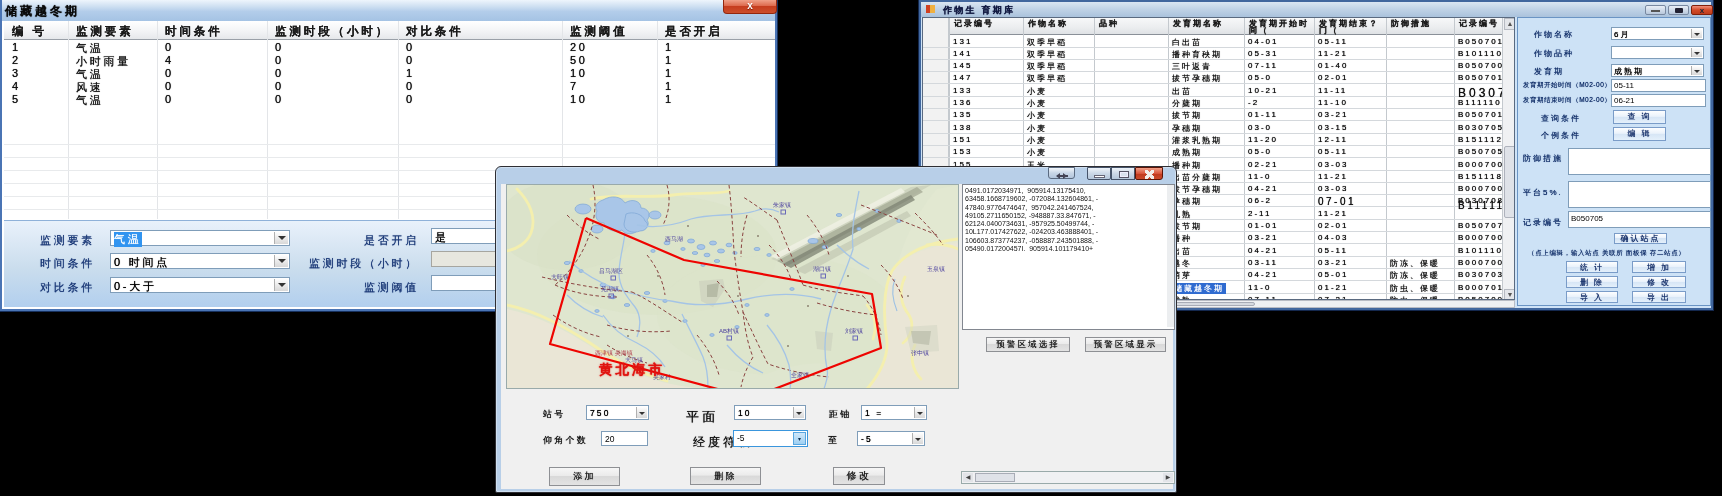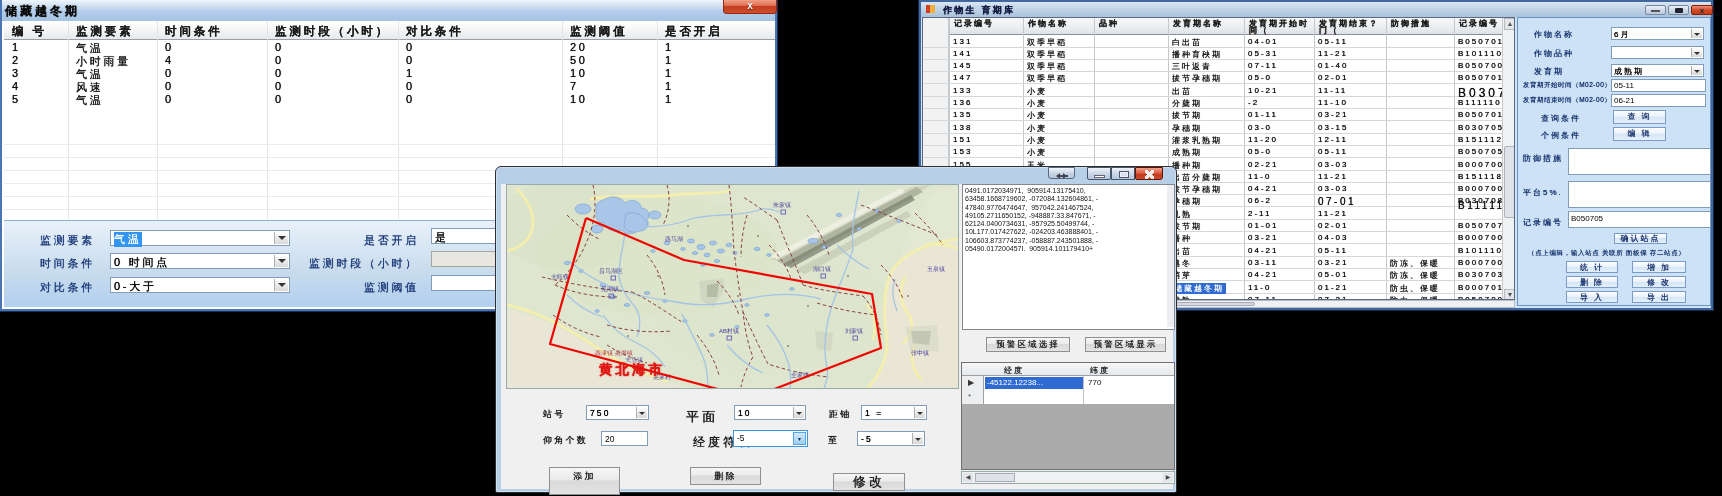--- a/index.html
+++ b/index.html
@@ -495,33 +495,20 @@
           <text x="146" y="194" font-size="6" fill="#4a3f9e" font-family="Liberation Sans">吴家村</text>
           <polyline points="79,33 177,75 365,109 374,163 244,213 43,159 79,33" fill="none" stroke="#ee0400" stroke-width="2.2" stroke-linejoin="round"></polyline>
           <text x="88" y="170" font-size="6" fill="#b03848" font-family="Liberation Sans">西津镇 吴海镇</text>
           <text x="118" y="177" font-size="6" fill="#5a4aa0" font-family="Liberation Sans">大马镇</text>
           <text x="92" y="189" font-size="13.5" font-weight="bold" fill="#e01410" font-family="Liberation Sans" letter-spacing="3" style="text-shadow:0 0 1px #e01410,0 0 2px #e0141088">黄北海市</text>
         </svg>
 </div>
 <div class="abs" style="left:461px;top:0;width:213px;height:146px;background:#fff;border:1px solid #828790;font-size:7px;line-height:8.3px;color:#111;padding:2px 2px;overflow:hidden;letter-spacing:0">0491.0172034971,&nbsp; 905914.13175410,<br>63458.1668719602, -072084.132604861, -<br>47840.9776474647,&nbsp; 957042.241467524,<br>49105.2711650152, -948887.33.847671, -<br>62124.0400734631, -957925.50499744, -<br>10L177.017427622, -024203.463888401, -<br>106603.873774237, -058887.243501888, -<br>05490.017200457I.&nbsp; 905914.101179410+<div class="abs" style="right:0;top:0;width:7px;height:142px;background:#eceef0"></div></div>
 <div class="btn cjk" style="left:485px;top:153px;width:84px;height:15px;font-size:8.5px;line-height:13px">预警区域选择</div>
 <div class="btn cjk" style="left:584px;top:153px;width:81px;height:15px;font-size:8.5px;line-height:13px">预警区域显示</div>
-<div class="abs" style="left:460px;top:178px;width:214px;height:108px;background:#ababab;border:1px solid #707070;overflow:hidden">
-<div class="abs" style="left:0;top:0;width:212px;height:13px;background:linear-gradient(#f6f7f8,#e6e8ea);border-bottom:1px solid #9aa0a8"></div>
-<div class="abs cjk" style="left:42px;top:2px;font-size:8px;color:#222">经度</div>
-<div class="abs cjk" style="left:128px;top:2px;font-size:8px;color:#222">纬度</div>
-<div class="abs" style="left:0;top:13px;width:22px;height:28px;background:#eceef0;border-right:1px solid #9aa0a8"></div>
-<div class="abs" style="left:6px;top:15px;font-size:8px;color:#333">▶</div>
-<div class="abs" style="left:6px;top:29px;font-size:8px;color:#555">*</div>
-<div class="abs" style="left:22px;top:13px;width:190px;height:14px;background:#fff"></div>
-<div class="abs" style="left:22px;top:27px;width:190px;height:14px;background:#fff"></div>
-<div class="abs" style="left:23px;top:14px;width:98px;height:12px;background:#2f6bd0;color:#fff;font-size:8px;padding:1px 2px">-45122.12238...</div>
-<div class="abs" style="left:126px;top:15px;font-size:8px;color:#111">770</div>
-<div class="abs" style="left:121px;top:13px;width:1px;height:28px;background:#c0c4ca"></div>
-</div>
 <div class="abs" style="left:460px;top:287px;width:214px;height:13px;background:#f0f1f3;border:1px solid #9aa">
         <div class="abs" style="left:1px;top:1px;width:10px;height:9px;background:#e2e4e8;font-size:6px;text-align:center;line-height:9px;color:#444">◀</div>
         <div class="abs" style="left:13px;top:1px;width:40px;height:9px;background:#dfe2e8;border:1px solid #a8acb6"></div>
         <div class="abs" style="right:1px;top:1px;width:10px;height:9px;background:#e2e4e8;font-size:6px;text-align:center;line-height:9px;color:#444">▶</div>
       </div>
 <div class="abs cjk" style="left:42px;top:224px;font-size:9px;color:#111">站号</div>
 <div class="dd dds" style="left:85px;top:221px;width:63px;height:15px">
         <span class="cjk" style="position:absolute;left:3px;top:2px;font-size:8.5px;color:#000">750</span>
         <span class="ar"></span>
       </div>
@@ -537,16 +524,16 @@
       </div>
 <div class="abs cjk" style="left:42px;top:250px;font-size:9px;color:#111">仰角个数</div>
 <div class="abs" style="left:100px;top:247px;width:47px;height:15px;background:#fff;border:1px solid #7f9db9;font-size:8.5px;padding:2px 3px">20</div>
 <div class="abs cjk" style="left:192px;top:250px;font-size:12px;color:#111">经度符级</div>
 <div class="abs" style="left:232px;top:246px;width:75px;height:17px;background:#fff;border:1px solid #3a96dd;font-size:8.5px;padding:2px 3px">-5<div class="abs" style="right:1px;top:1px;width:13px;height:13px;background:linear-gradient(#cfe7fa,#9fd0f2);border:1px solid #58a6e0;font-size:6px;text-align:center;line-height:12px;color:#135">▾</div></div>
 <div class="abs cjk" style="left:327px;top:250px;font-size:9px;color:#111">至</div>
 <div class="dd dds" style="left:356px;top:247px;width:68px;height:15px">
         <span class="cjk" style="position:absolute;left:3px;top:2px;font-size:8.5px;color:#000">-5</span>
         <span class="ar"></span>
       </div>
-<div class="btn cjk" style="left:48px;top:283px;width:71px;height:28px;font-size:9px;line-height:16px">添加</div>
+<div class="btn cjk" style="left:48px;top:283px;width:71px;height:19px;font-size:9px;line-height:16px">添加</div>
 <div class="btn cjk" style="left:189px;top:283px;width:71px;height:18px;font-size:9px;line-height:16px">删除</div>
-<div class="btn cjk" style="left:332px;top:289px;width:72px;height:18px;font-size:13px;line-height:16px">修改</div>
+<div class="btn cjk" style="left:332px;top:283px;width:52px;height:18px;font-size:10px;line-height:16px">修改</div>
 </div>
 </div>
 </body></html>

